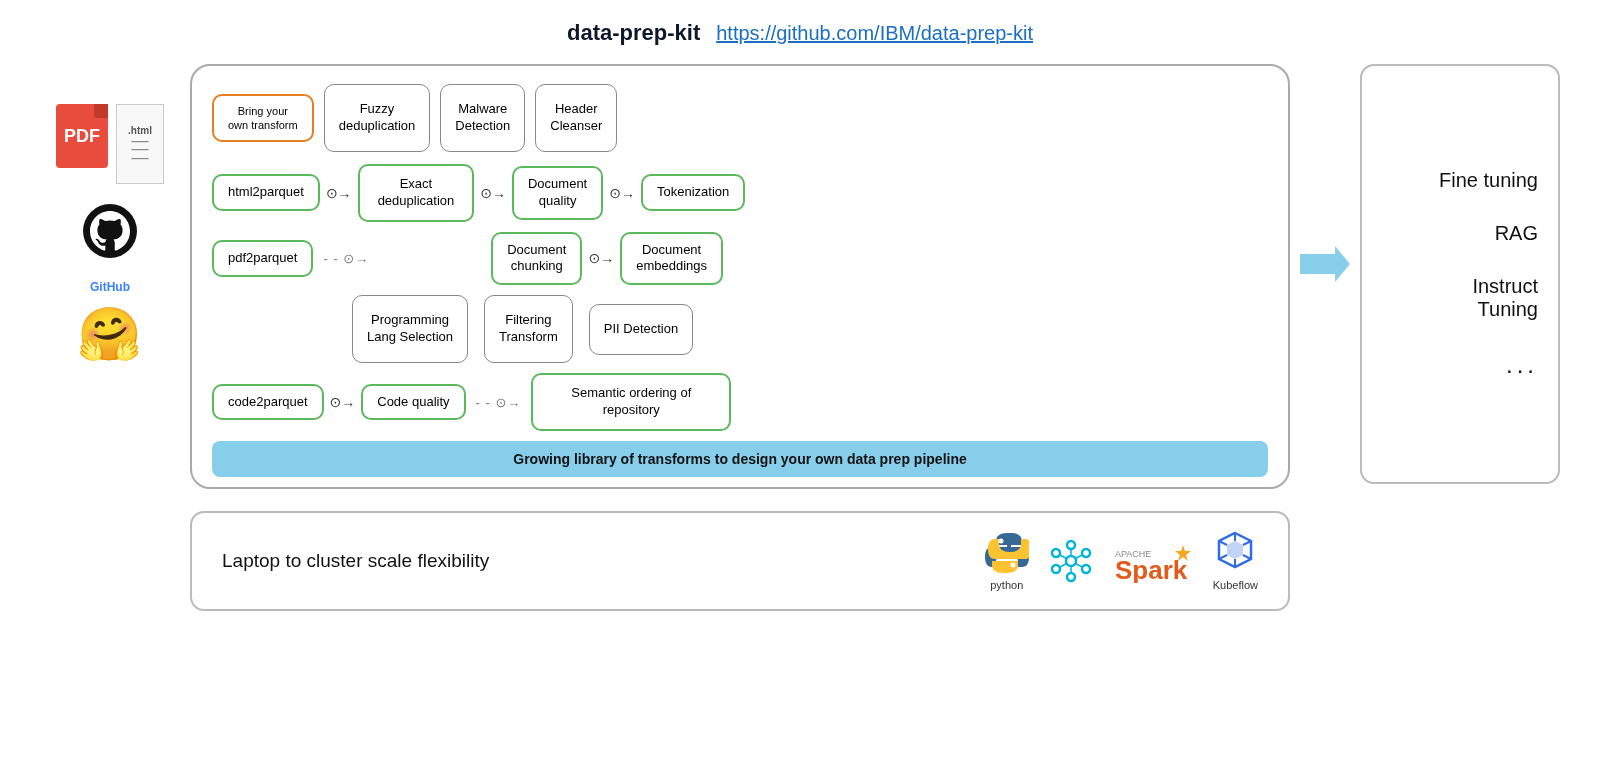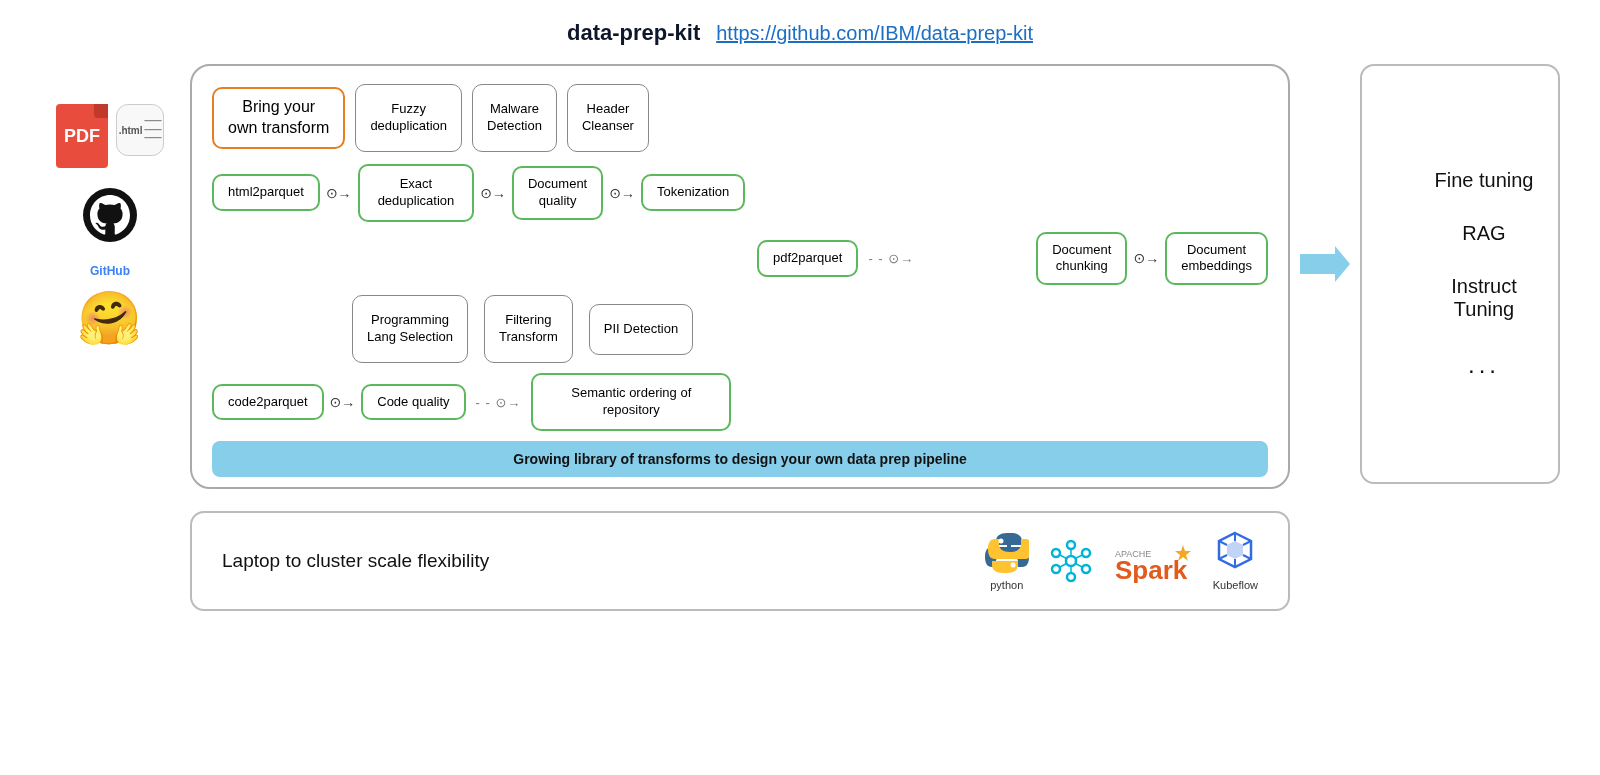--- a/index.html
+++ b/index.html
@@ -84,26 +84,26 @@
       content: '';
       position: absolute;
       top: 0; right: 0;
       width: 14px; height: 14px;
       background: #c0392b;
       border-bottom-left-radius: 4px;
     }
 
     .html-icon {
       width: 48px;
-      height: 52px;
+      height: 80px;
       background: #f8f8f8;
       border: 1.5px solid #ccc;
-      border-radius: 12px;
-      display: flex;
-      flex-direction: row;
+      border-radius: 0;
+      display: flex;
+      flex-direction: column;
       align-items: center;
       justify-content: center;
       font-size: 9px;
       color: #333;
       gap: 2px;
       padding: 4px;
     }
 
     .github-icon {
       width: 70px;
@@ -182,21 +182,21 @@
       font-size: 13px;
       background: #fff;
       line-height: 1.3;
     }
 
     .node-orange {
       border: 2.5px solid #e67e22;
       border-radius: 10px;
       padding: 8px 14px;
       text-align: center;
-      font-size: 16px;
+      font-size: 11px;
       background: #fff;
       line-height: 1.3;
     }
 
     
     .connector {
       font-size: 14px;
       color: #333;
       display: inline-flex;
       align-items: center;
@@ -263,21 +263,21 @@
       justify-content: center;
       gap: 30px;
       background: #fff;
       height: 420px;
       margin-top: 0;
     }
 
     .right-panel-item {
       font-size: 20px;
       color: #111;
-      text-align: center;
+      text-align: right;
       margin-left: 48px;
     }
 
     
     .big-arrow {
       width: 60px;
       display: flex;
       align-items: flex-start;
       padding-top: 180px;
       flex-shrink: 0;
@@ -341,21 +341,21 @@
         <div class="pipeline-row">
           <div class="node-green">html2parquet</div>
           <span class="connector">⊙→</span>
           <div class="node-green" style="padding:10px 18px;">Exact<br>deduplication</div>
           <span class="connector">⊙→</span>
           <div class="node-green">Document<br>quality</div>
           <span class="connector">⊙→</span>
           <div class="node-green">Tokenization</div>
         </div>
 
-        <div class="pipeline-row" style="padding-left: 0px; justify-content: flex-end;">
+        <div class="pipeline-row" style="padding-left: 0px;">
           <div class="node-green">pdf2parquet</div>
           <span style="font-size:13px;color:#777;letter-spacing:1px;padding:0 4px;">- - ⊙→</span>
 
           <div style="width:100px;"></div>
 
           <div class="node-green" style="margin-left:6px;">Document<br>chunking</div>
           <span class="connector">⊙→</span>
           <div class="node-green">Document<br>embeddings</div>
         </div>
 

